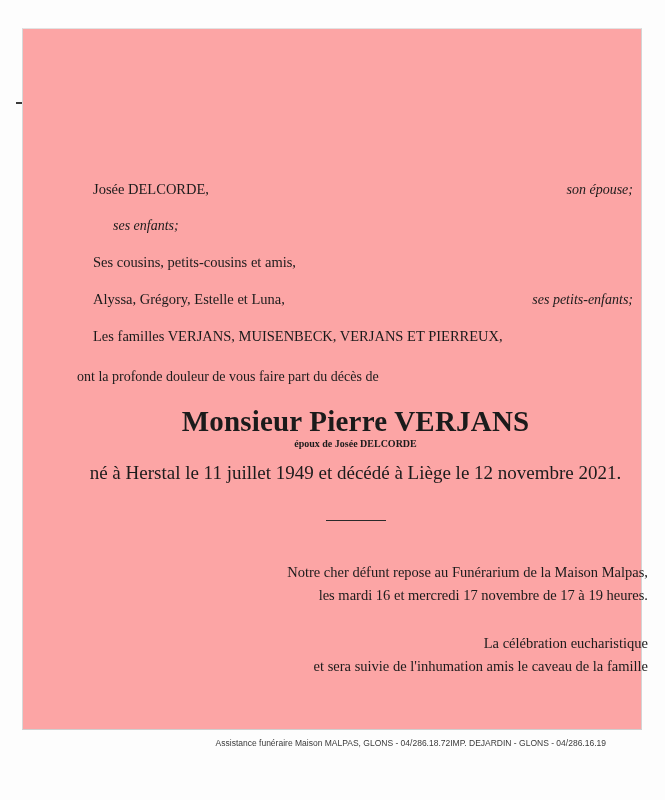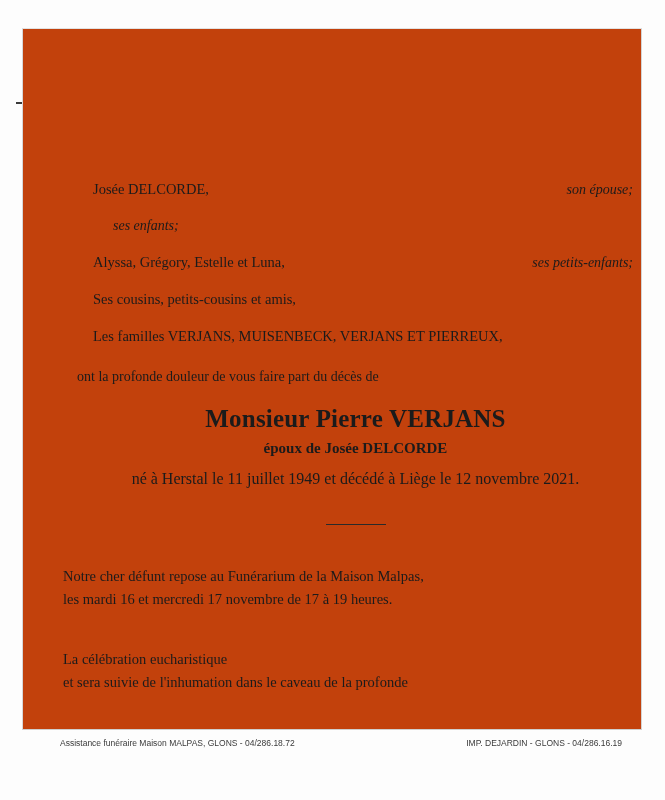--- a/index.html
+++ b/index.html
@@ -23,21 +23,21 @@
     width: 665px;
     height: 800px;
     background: #fdfdfd;
   }
   .card-frame {
     position: absolute;
     left: 22px;
     top: 28px;
     width: 618px;
     height: 700px;
-    background: #c2410c;
+    background: #fca5a5;
     border-left: 1px solid #d8d8d8;
     border-right: 1px solid #d4d4d4;
     border-top: 1px solid #e2e2e2;
     border-bottom: 1px solid #cfcfcf;
     box-shadow: 0 0 0 0 rgba(0,0,0,0);
   }
   
   .reg-mark {
     position: absolute;
     left: 16px;
@@ -94,59 +94,58 @@
     margin-top: 22px;
     padding-left: 14px;
     font-size: 14px;
   }
 
   .deceased-block {
     text-align: center;
     margin-top: 20px;
   }
   .deceased-name {
-    font-size: 25px;
+    font-size: 29px;
     font-weight: bold;
     letter-spacing: 0.2px;
   }
   .deceased-spouse {
-    font-size: 15px;
+    font-size: 10px;
     font-weight: bold;
-    margin-top: 7px;
   }
   .deceased-dates {
-    font-size: 16px;
+    font-size: 19px;
     margin-top: 13px;
   }
 
   .rule {
     width: 60px;
     height: 1.4px;
     background: #2a2a2a;
     margin: 36px auto 0 auto;
   }
 
   .para-block {
-    text-align: left;
+    text-align: right;
     font-size: 14.5px;
     line-height: 1.55;
     margin-top: 40px;
   }
-  .para-block.second { margin-top: 38px; }
+  .para-block.second { margin-top: 26px; }
   .para-line { white-space: nowrap; }
   .bold { font-weight: bold; }
 
   
   .footer {
     position: absolute;
-    left: 22px;
+    left: 6px;
     top: 738px;
     width: 618px;
     display: flex;
-    justify-content: space-between;
+    justify-content: flex-end;
     font-size: 8.5px;
     color: #3a3a3a;
     font-family: "Liberation Sans", sans-serif;
   }
   .footer .left { padding-left: 38px; }
   .footer .right { padding-right: 18px; }
 </style>
 </head>
 <body>
 
@@ -166,27 +165,27 @@
         <div class="fam-row">
           <div class="fam-left">Josée DELCORDE,</div>
           <div class="fam-right">son épouse;</div>
         </div>
 
         <div class="fam-row two-line">
           <div class="fam-right">ses enfants;</div>
         </div>
 
         <div class="fam-row">
+          <div class="fam-left">Ses cousins, petits-cousins et amis,</div>
+          <div class="fam-right"></div>
+        </div>
+
+        <div class="fam-row">
           <div class="fam-left">Alyssa, Grégory, Estelle et Luna,</div>
           <div class="fam-right">ses petits-enfants;</div>
-        </div>
-
-        <div class="fam-row">
-          <div class="fam-left">Ses cousins, petits-cousins et amis,</div>
-          <div class="fam-right"></div>
         </div>
 
         <div class="fam-row">
           <div class="fam-left">Les familles VERJANS, MUISENBECK, VERJANS ET PIERREUX,</div>
           <div class="fam-right"></div>
         </div>
 
       </div>
 
       <div class="announce">ont la profonde douleur de vous faire part du décès de</div>
@@ -199,21 +198,21 @@
 
       <div class="rule"></div>
 
       <div class="para-block">
         <div class="para-line">Notre cher défunt repose au Funérarium de la Maison Malpas,</div>
         <div class="para-line">les mardi 16 et mercredi 17 novembre de 17 à 19 heures.</div>
       </div>
 
       <div class="para-block second">
         <div class="para-line">La célébration eucharistique</div>
-        <div class="para-line">et sera suivie de l'inhumation dans le caveau de la profonde</div>
+        <div class="para-line">et sera suivie de l'inhumation amis le caveau de la famille</div>
       </div>
 
     </div>
 
   </div>
 
   <div class="footer">
     <div class="left">Assistance funéraire Maison MALPAS, GLONS - 04/286.18.72</div>
     <div class="right">IMP. DEJARDIN - GLONS - 04/286.16.19</div>
   </div>

